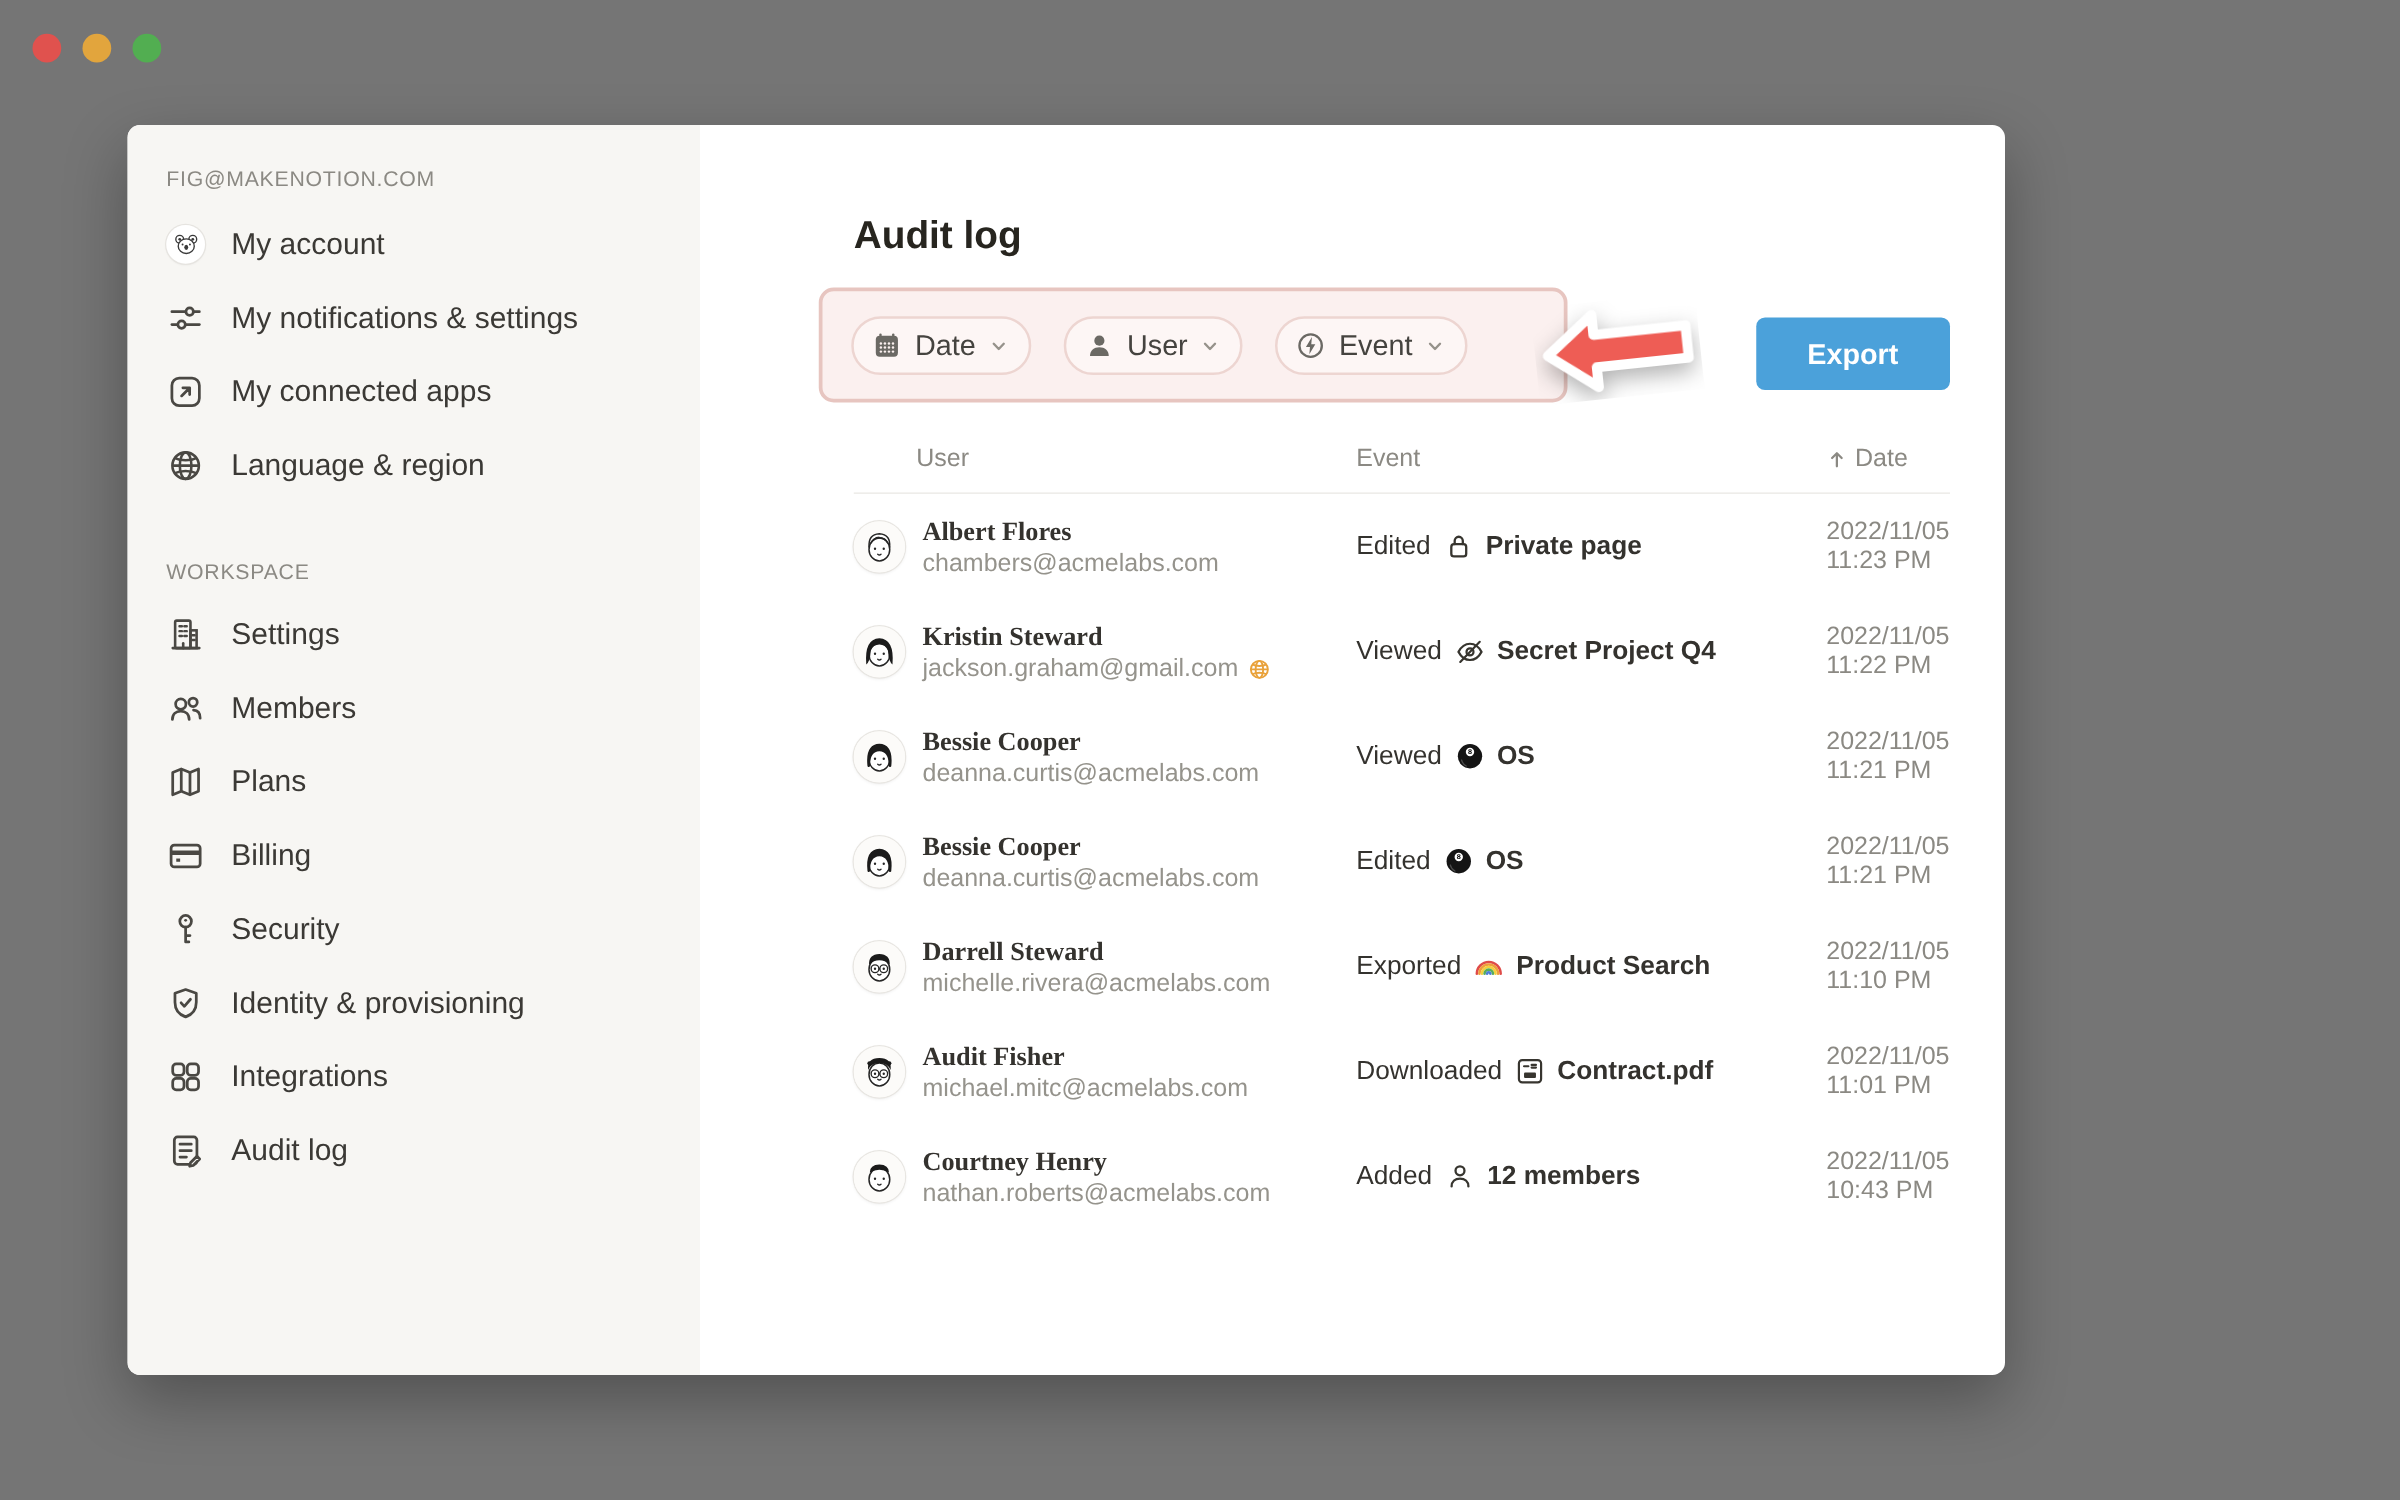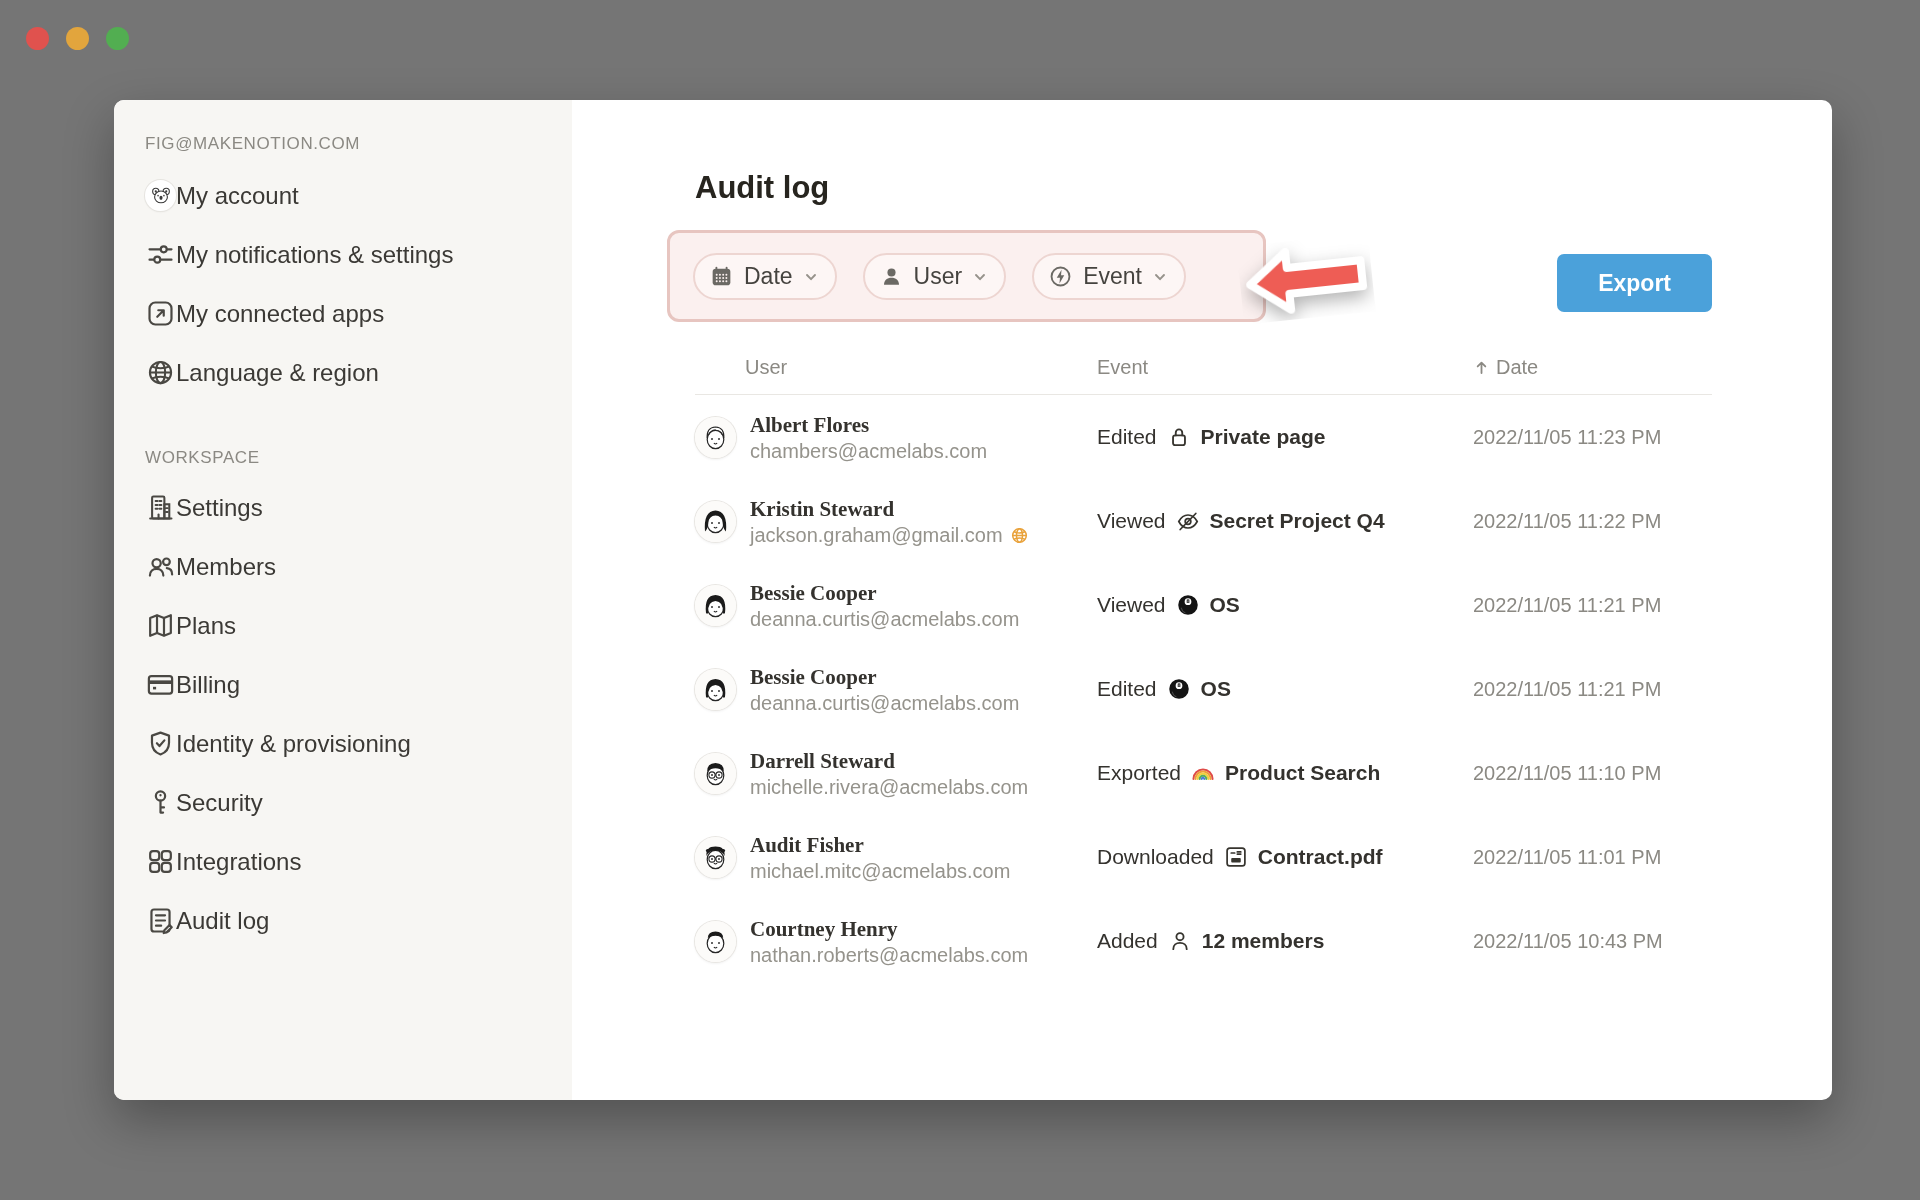--- a/index.html
+++ b/index.html
@@ -6,34 +6,33 @@
   body{
     width:1920px;height:1200px;position:relative;overflow:hidden;
     background:#757575;
     font-family:"Liberation Sans","DejaVu Sans",sans-serif;
     -webkit-font-smoothing:antialiased;
   }
   .traffic{position:absolute;top:27px;left:26px;display:flex;gap:17px;}
   .light{width:23px;height:23px;border-radius:50%;cursor:pointer;}
 
   .window{
-    position:absolute;left:102px;top:100px;width:1718px;height:1000px;
+    position:absolute;left:102px;top:100px;width:1502px;height:1000px;
     background:#ffffff;border-radius:10px;overflow:hidden;display:flex;
     box-shadow:0 20px 50px rgba(0,0,0,.30);
-    margin-left:12px;
   }
 
   
   .sidebar{width:458px;flex-shrink:0;background:#F7F6F3;padding-top:34px;box-sizing:border-box;}
   .acct-header,.ws-header{
     margin:0 0 12px 31px;font-size:17px;letter-spacing:.6px;
     color:#8B8983;font-weight:500;
   }
   .ws-header{margin-top:46px;margin-bottom:10px;}
-  .side-item{display:flex;align-items:center;gap:0;height:59px;padding-left:31px;cursor:pointer;}
+  .side-item{display:flex;align-items:center;gap:21px;height:59px;padding-left:31px;cursor:pointer;}
   .side-icon{width:31px;height:31px;display:flex;align-items:center;justify-content:center;flex-shrink:0;}
   .side-icon svg{display:block;}
   .side-avatar{border-radius:50%;background:#fff;box-shadow:0 0 0 1px #E6E4E0,0 1px 2px rgba(0,0,0,.08);}
   .side-label{font-size:24px;color:#3B3935;}
 
   
   .main{flex:1;position:relative;padding:70px 120px 0 123px;box-sizing:border-box;}
   .page-title{margin:0 0 24px;font-size:31px;font-weight:700;color:#27251F;}
 
   .filter-zone{position:relative;height:92px;}
@@ -195,39 +194,39 @@
                 <line x1="3" y1="10.2" x2="21" y2="10.2" stroke-width="2.8"></line>
                 <rect x="6.2" y="13.8" width="2.4" height="2" fill="#4A4843" stroke="none"></rect>
               </g>
             </svg>
           </span>
           <span class="side-label">Billing</span>
         </div>
         <div class="side-item">
           <span class="side-icon">
             <svg width="31" height="31" viewBox="0 0 24 24" xmlns="http://www.w3.org/2000/svg">
-              <g fill="none" stroke="#4A4843" stroke-width="1.7" stroke-linejoin="round" stroke-linecap="round">
-                <path d="M12 3.6 L18.6 5.9 V11.4 C18.6 16 15.9 19.1 12 20.5 C8.1 19.1 5.4 16 5.4 11.4 V5.9 Z"></path>
-                <path d="M9.2 11.8 L11.2 14 L15 9.6"></path>
-              </g>
-            </svg>
-          </span>
-          <span class="side-label">Identity &amp; provisioning</span>
-        </div>
-        <div class="side-item">
-          <span class="side-icon">
-            <svg width="31" height="31" viewBox="0 0 24 24" xmlns="http://www.w3.org/2000/svg">
               <g fill="none" stroke="#4A4843" stroke-width="1.7" stroke-linecap="round">
                 <circle cx="12" cy="7" r="3.6"></circle>
                 <circle cx="12" cy="6.4" r="0.9" fill="#4A4843" stroke="none"></circle>
                 <path d="M12 10.6 V19.8 M12 15.8 h2.7 M12 19.8 h2"></path>
               </g>
             </svg>
           </span>
           <span class="side-label">Security</span>
+        </div>
+        <div class="side-item">
+          <span class="side-icon">
+            <svg width="31" height="31" viewBox="0 0 24 24" xmlns="http://www.w3.org/2000/svg">
+              <g fill="none" stroke="#4A4843" stroke-width="1.7" stroke-linejoin="round" stroke-linecap="round">
+                <path d="M12 3.6 L18.6 5.9 V11.4 C18.6 16 15.9 19.1 12 20.5 C8.1 19.1 5.4 16 5.4 11.4 V5.9 Z"></path>
+                <path d="M9.2 11.8 L11.2 14 L15 9.6"></path>
+              </g>
+            </svg>
+          </span>
+          <span class="side-label">Identity &amp; provisioning</span>
         </div>
         <div class="side-item">
           <span class="side-icon">
             <svg width="31" height="31" viewBox="0 0 24 24" xmlns="http://www.w3.org/2000/svg">
               <g fill="none" stroke="#4A4843" stroke-width="1.7">
                 <rect x="4" y="4" width="7" height="7" rx="2.2"></rect>
                 <rect x="13" y="4" width="7" height="7" rx="2.2"></rect>
                 <rect x="4" y="13" width="7" height="7" rx="2.2"></rect>
                 <rect x="13" y="13" width="7" height="7" rx="2.2"></rect>
               </g>

